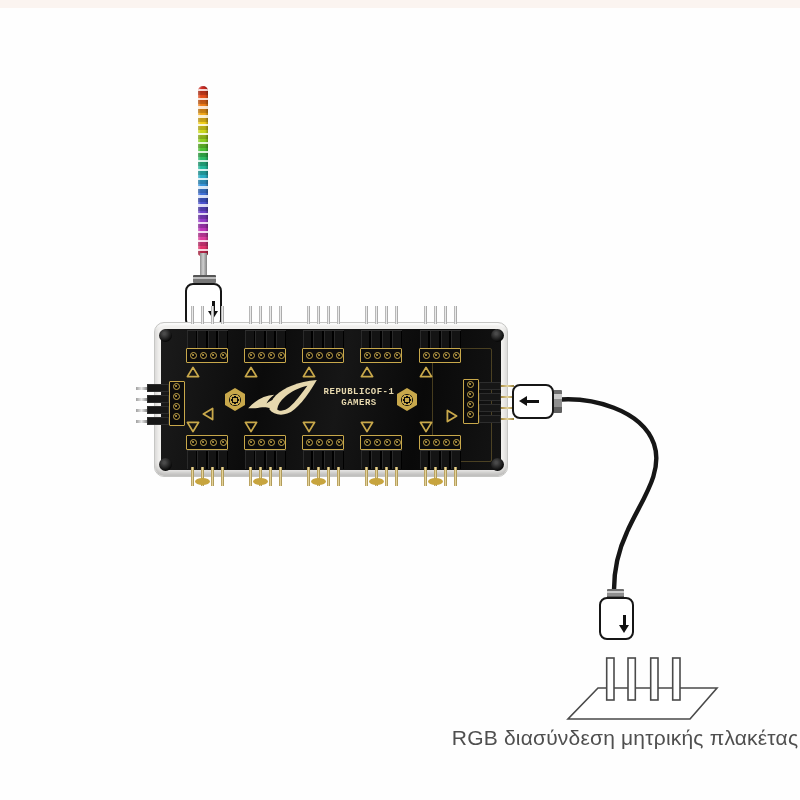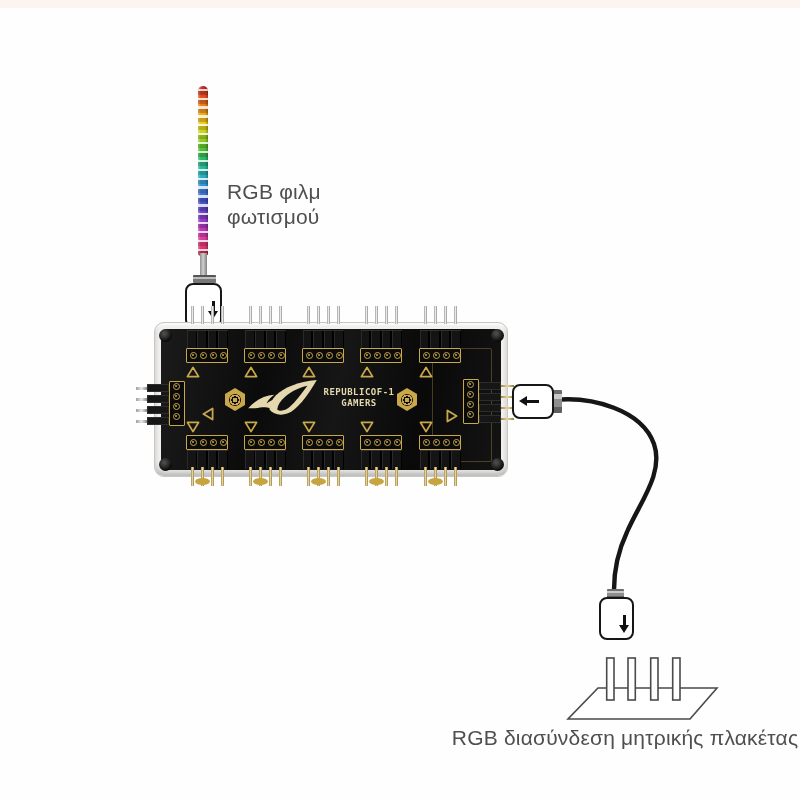--- a/index.html
+++ b/index.html
@@ -70,24 +70,20 @@
     <div class="strip-dots"></div>
   </div>
   <div class="abs stem"></div>
   <div class="abs flange"></div>
 
   <div class="cbox" style="left:185px;top:283px;width:37px;height:45px;">
     <div class="arr-stem" style="left:24.5px;top:16px;width:3px;height:11px;"></div>
     <div class="head-down" style="left:20.5px;top:26px;"></div>
   </div>
 
-  <div class="abs label" style="left:227px;top:179px;">
-    <div>RGB φιλμ</div>
-    <div>φωτισμού</div>
-  </div>
 
   <svg class="abs" style="left:0;top:0;" width="800" height="800">
     <path d="M554,400 C592,396 642,410 654,444 C664,473 640,502 627,532 C619,549 614,571 614,590" fill="none" stroke="#161616" stroke-width="4.4" stroke-linecap="round"></path>
   </svg>
 
   <div class="abs hub" id="hub">
     <div class="acrylic"></div>
     <div class="pcb" id="pcb"></div>
     <div class="trace" style="left:278px;top:26px;width:58px;height:112px;"></div>
 
@@ -98,21 +94,21 @@
 
     <svg class="abs" style="left:93px;top:55px;" width="71" height="46" viewBox="0 0 120 76">
       <path d="M2 52 C14 38 30 30 46 29 C39 34 35 39 33 44 C44 36 57 33 66 34 L59 41
                C48 43 41 47 38 52 C33 49 24 50 14 52 L2 52 Z" fill="#e6d8ae"></path>
       <path d="M118 4 C86 7 62 17 49 30 C42 37 38 46 38 54 C44 62 56 65 68 61
                C84 55 102 32 118 4 Z" fill="#e6d8ae"></path>
       <path d="M64 33 C74 24 88 17 102 14 C92 28 82 41 72 50 C65 56 56 58 51 54
                C52 46 57 39 64 33 Z" fill="#101010"></path>
     </svg>
 
-    <div class="brand" style="left:155px;top:65px;width:100px;">
+    <div class="brand" style="left:155px;top:65px;width:100px;font-family:Liberation Mono, monospace;">
       <div>REPUBLICOF-1</div>
       <div>GAMERS</div>
     </div>
 
     <div class="nut" style="left:71px;top:66px;"></div>
     <div class="nut" style="left:243px;top:66px;"></div>
   <div class="tpin" style="left: 36.5px; top: -16px; height: 18px;"></div>
       <div class="tpin" style="left: 46.5px; top: -16px; height: 18px;"></div>
       <div class="tpin" style="left: 56.5px; top: -16px; height: 18px;"></div>
       <div class="tpin" style="left: 66.5px; top: -16px; height: 18px;"></div>

